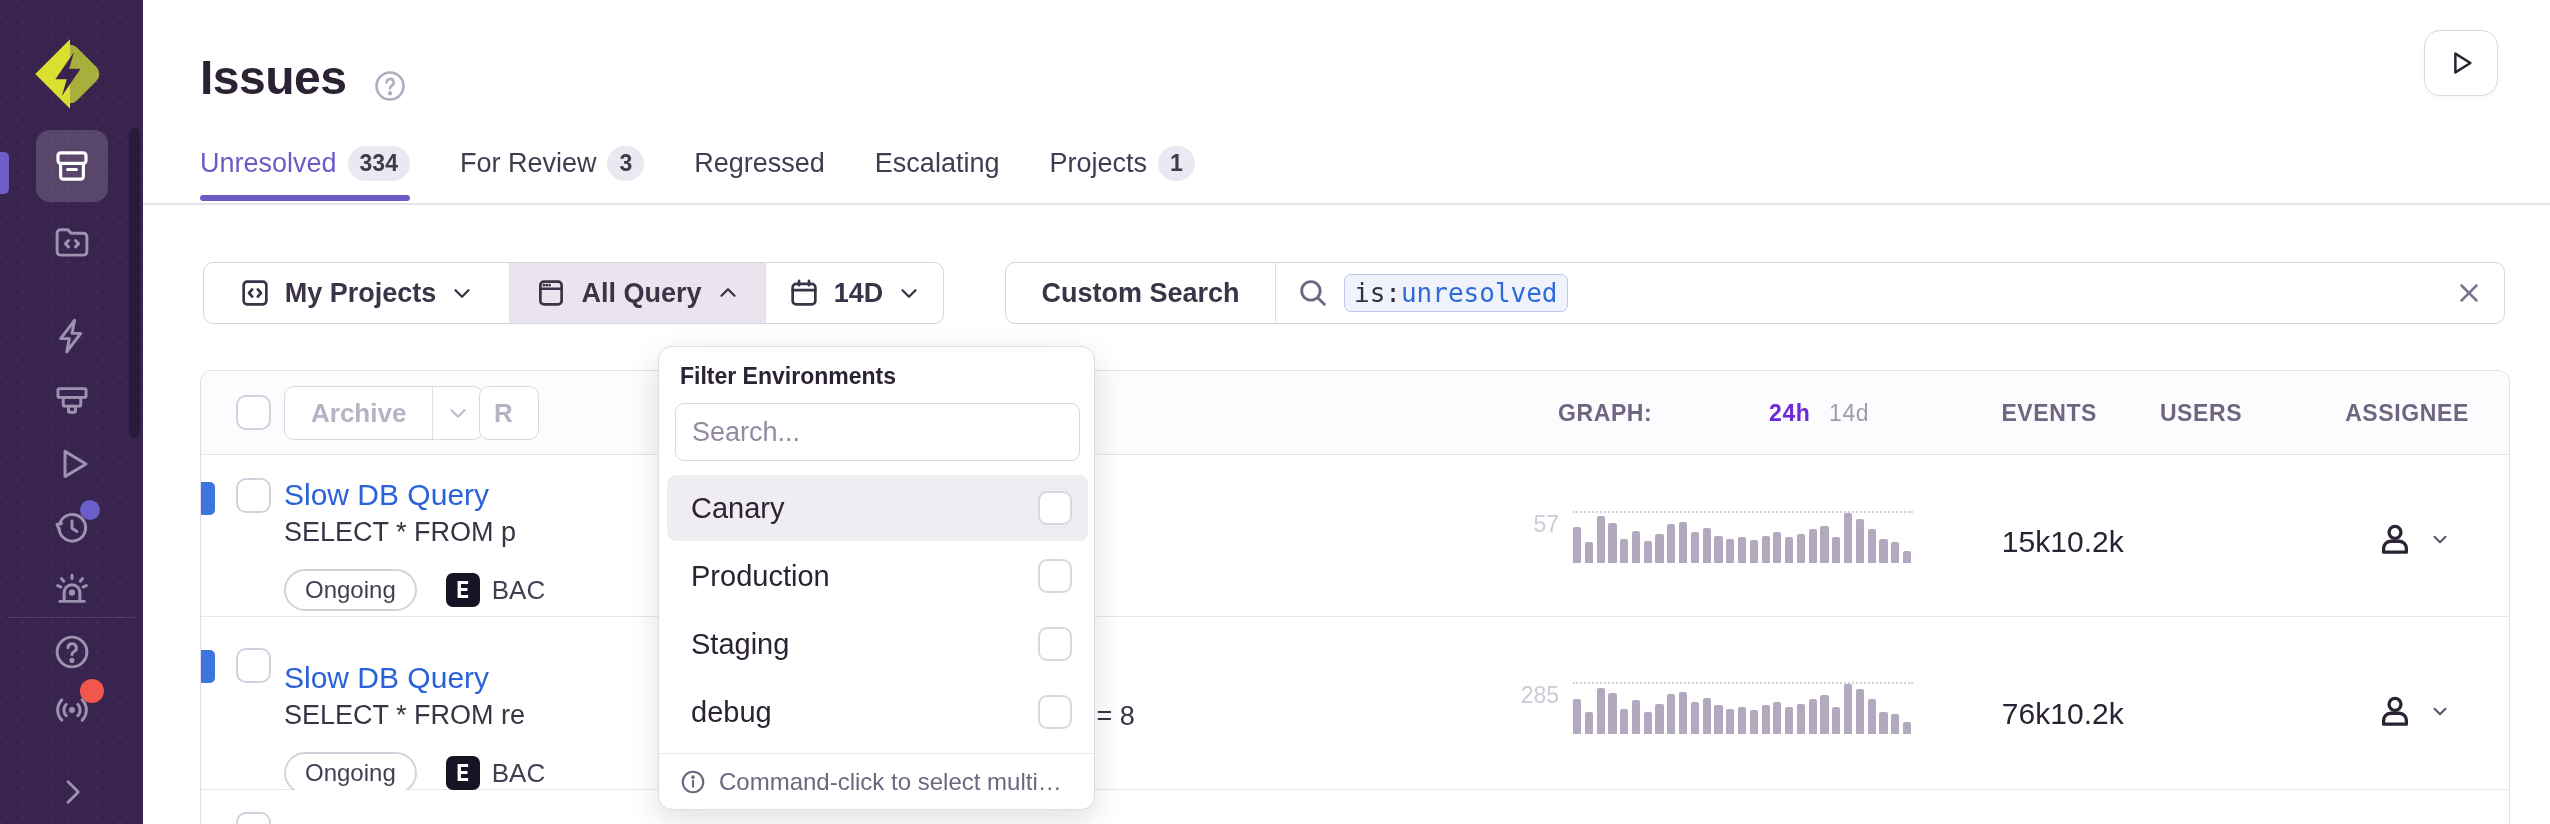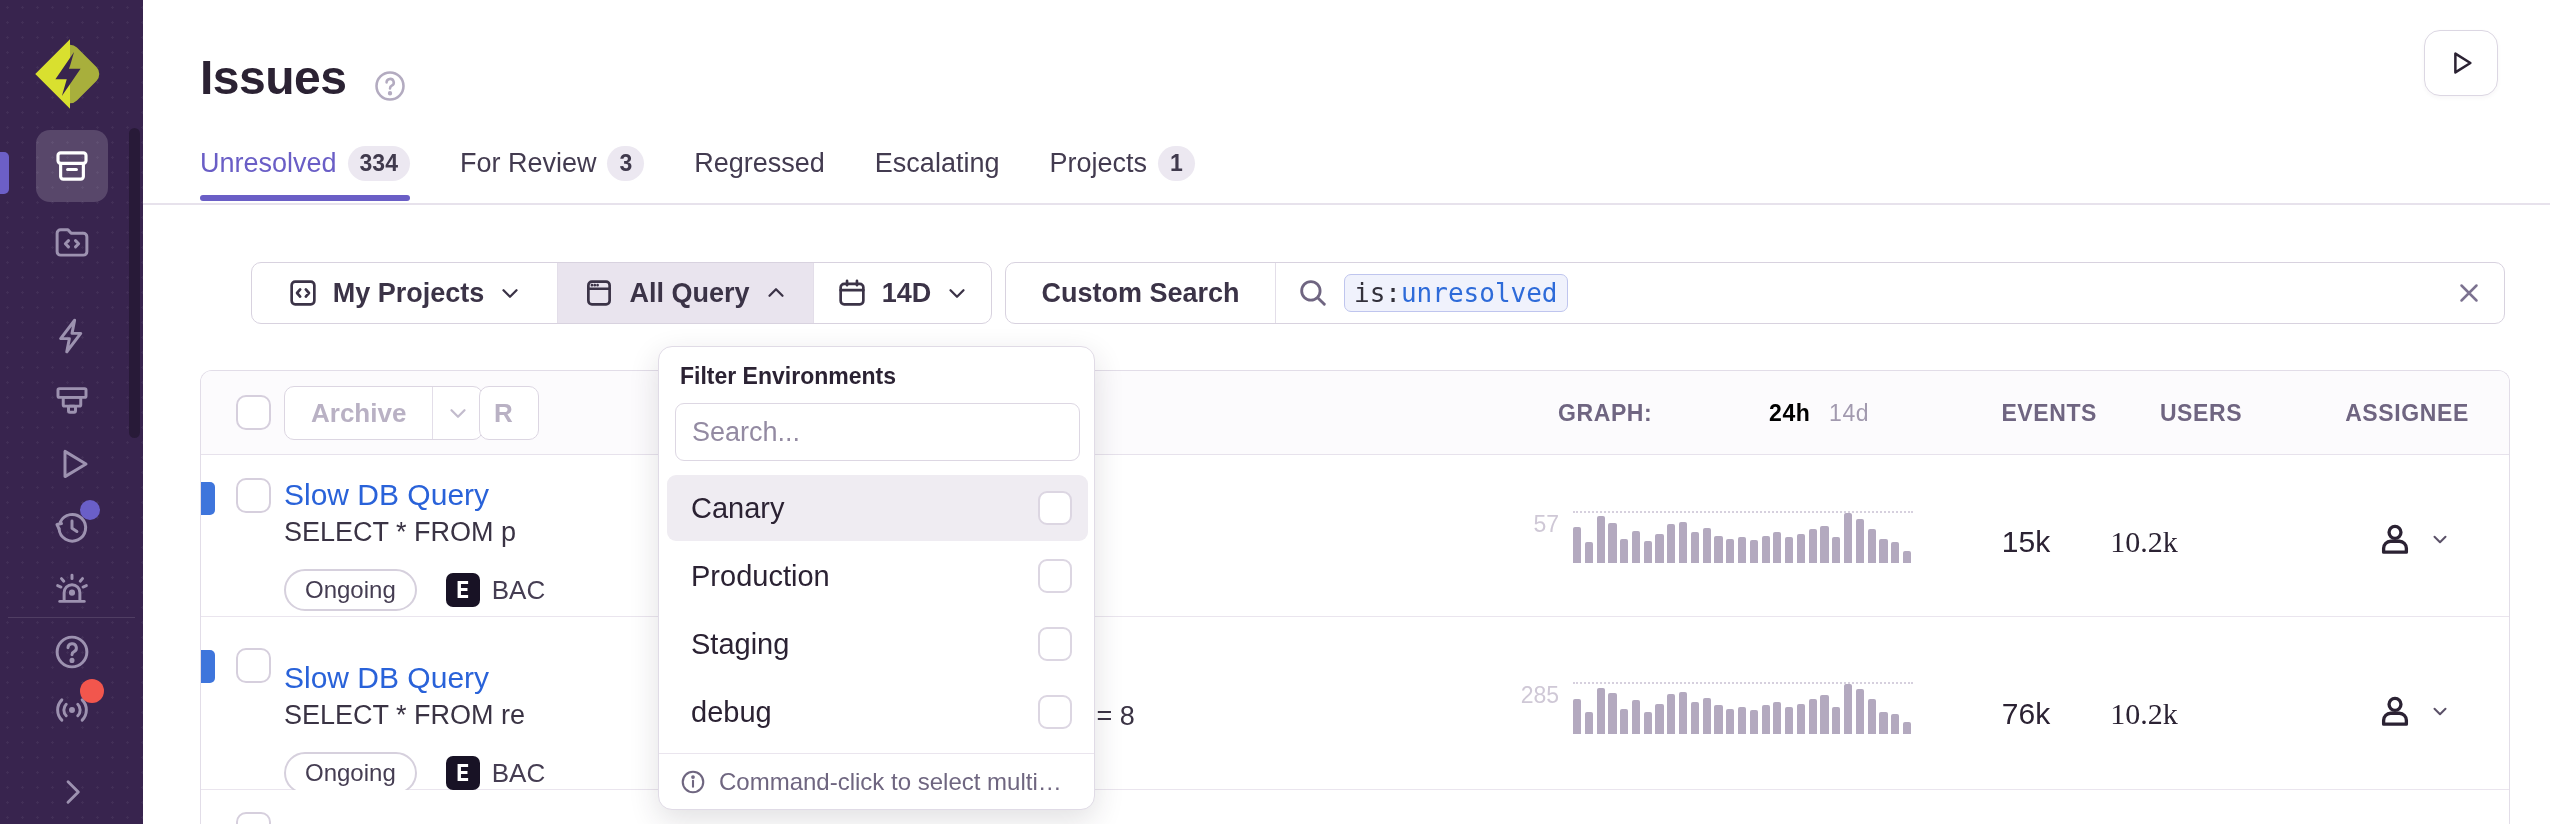--- a/index.html
+++ b/index.html
@@ -33,21 +33,21 @@
   .tabs { position:absolute; left:57px; top:146px; display:flex; gap:50px; }
   .tab { display:flex; align-items:center; gap:11px; font-size:27px; color:#433b50; padding-bottom:20px; position:relative; cursor:pointer; white-space:nowrap; }
   .tab.active { color:#6a5ec6; }
   .tab.active::after { content:""; position:absolute; left:0; right:0; bottom:0; height:6px; background:#6a5ec6; border-radius:3px; }
   .tab-badge { background:#ece8f1; border-radius:18px; height:35px; min-width:35px; padding:0 12px;
     display:flex; align-items:center; justify-content:center; font-size:23px; font-weight:600; color:#403a4d; }
   .tabs-border { position:absolute; left:0; right:0; top:203px; height:2px; background:#e7e2ec; }
 
   
   .filter-group { position:absolute; left:60px; top:262px; width:741px; height:62px; background:#fff;
-    border:1.5px solid #d8d2df; border-radius:10px; display:flex; overflow:hidden;margin-left:48px; }
+    border:1.5px solid #d8d2df; border-radius:10px; display:flex; overflow:hidden; }
   .filter-btn { display:flex; align-items:center; justify-content:center; gap:13px; font-size:27px; font-weight:600;
     color:#3b3347; cursor:pointer; border-right:1.5px solid #e3dee9; }
   .filter-btn:last-child { border-right:none; }
   .fb-projects { width:306px; }
   .fb-envs { width:256px; background:#e9e4ee; }
   .fb-date { width:177px; }
 
   .search-bar { position:absolute; left:862px; top:262px; right:45px; height:62px; background:#fff;
     border:1.5px solid #d8d2df; border-radius:10px; display:flex; align-items:center; }
   .custom-search { width:270px; height:100%; display:flex; align-items:center; justify-content:center;
@@ -67,21 +67,21 @@
   .thead .cb { position:absolute; left:35px; top:24px; }
   .archive-split { position:absolute; left:83px; top:15px; height:54px; display:flex; background:#fff;
     border:1.5px solid #dcd6e2; border-radius:10px; overflow:hidden; }
   .archive-label { padding:0 26px; display:flex; align-items:center; font-size:26px; font-weight:600; color:#b9b1c4; }
   .archive-caret { width:50px; display:flex; align-items:center; justify-content:center; border-left:1.5px solid #e3dee9; cursor:pointer; }
   .resolve-partial { position:absolute; left:278px; top:15px; height:54px; width:60px; background:#fff;
     border:1.5px solid #dcd6e2; border-radius:10px; display:flex; align-items:center; padding-left:14px;
     font-size:26px; font-weight:600; color:#b9b1c4; overflow:hidden; }
   .hcell { position:absolute; top:29px; font-size:23px; font-weight:600; letter-spacing:0.6px; color:#6f6581; }
   .h-graph { left:1357px; }
-  .h-24h { left:1568px; color:#000000; cursor:pointer; }
+  .h-24h { left:1568px; color:#6d28d9; cursor:pointer; }
   .h-14d { left:1628px; color:#a29aaf; font-weight:400; cursor:pointer; }
   .h-events { left:1726px; width:170px; text-align:right; }
   .h-users { left:1915px; width:170px; text-align:center; }
   .h-assignee { left:2121px; width:170px; text-align:center; }
 
   .row { position:relative; border-bottom:1.5px solid #eae5ee; background:#fff; }
   .row.r1 { height:162px; }
   .row.r2 { height:173px; }
   .row.r3 { height:32px; border-bottom:none; }
   .strip { position:absolute; left:0; width:14px; height:33px; background:#3e75dc; border-radius:0 5px 5px 0; }
@@ -104,21 +104,21 @@
   .graph { position:absolute; left:1300px; display:flex; align-items:flex-start; }
   .r1 .graph { top:56px; } .r2 .graph { top:65px; }
   .gmax { width:58px; text-align:right; font-size:23px; color:#cfc8d6; line-height:24px; padding-top:1px; }
   .gplot { margin-left:14px; width:340px; }
   .gdots { height:0; border-top:2.5px dotted #d6d0de; }
   .bars { height:50px; display:flex; align-items:flex-end; gap:3.6px; margin-top:0px; }
   .bars i { display:block; width:8.2px; background:#b3a9bf; border-radius:2px 2px 0 0; }
 
   .val { position:absolute; font-size:30px; color:#2b2233; text-align:center; width:170px; }
   .r1 .val { top:70px; } .r2 .val { top:80px; }
-  .v-events { left:1740px; } .v-users { left:1858px;font-family:Liberation Serif, serif; }
+  .v-events { left:1740px; } .v-users { left:1801px; }
   .assignee { position:absolute; left:2173px; display:flex; align-items:center; gap:13px; cursor:pointer; }
   .r1 .assignee { top:63px; } .r2 .assignee { top:73px; }
 
   
   .env-panel { position:absolute; left:515px; top:346px; width:437px; height:464px; background:#fff;
     border:1px solid #e0dbe6; border-radius:14px; box-shadow:0 10px 30px rgba(43,34,51,0.14); z-index:80; }
   .env-title { position:absolute; left:21px; top:16px; font-size:23px; font-weight:700; color:#2b2233; }
   .env-search { position:absolute; left:16px; top:56px; width:405px; height:58px; border:1.5px solid #ddd7e3;
     border-radius:9px; font-size:27px; color:#2b2233; padding:0 16px; font-family:"Liberation Sans", sans-serif; outline:none; background:#fff; }
   .env-search::placeholder { color:#938aa2; }

